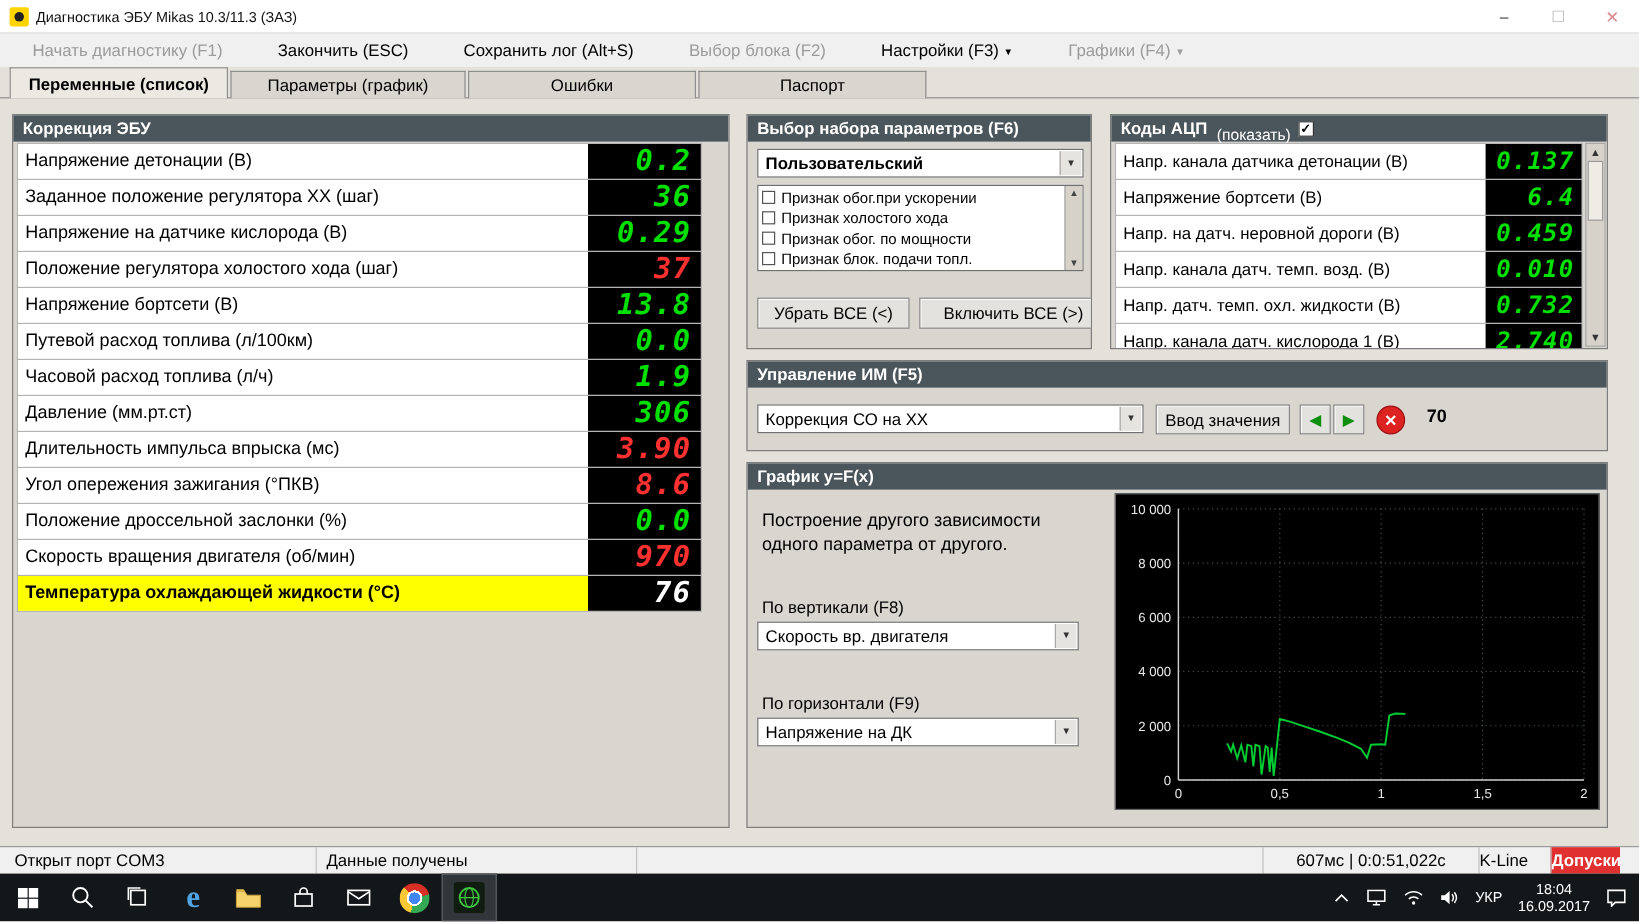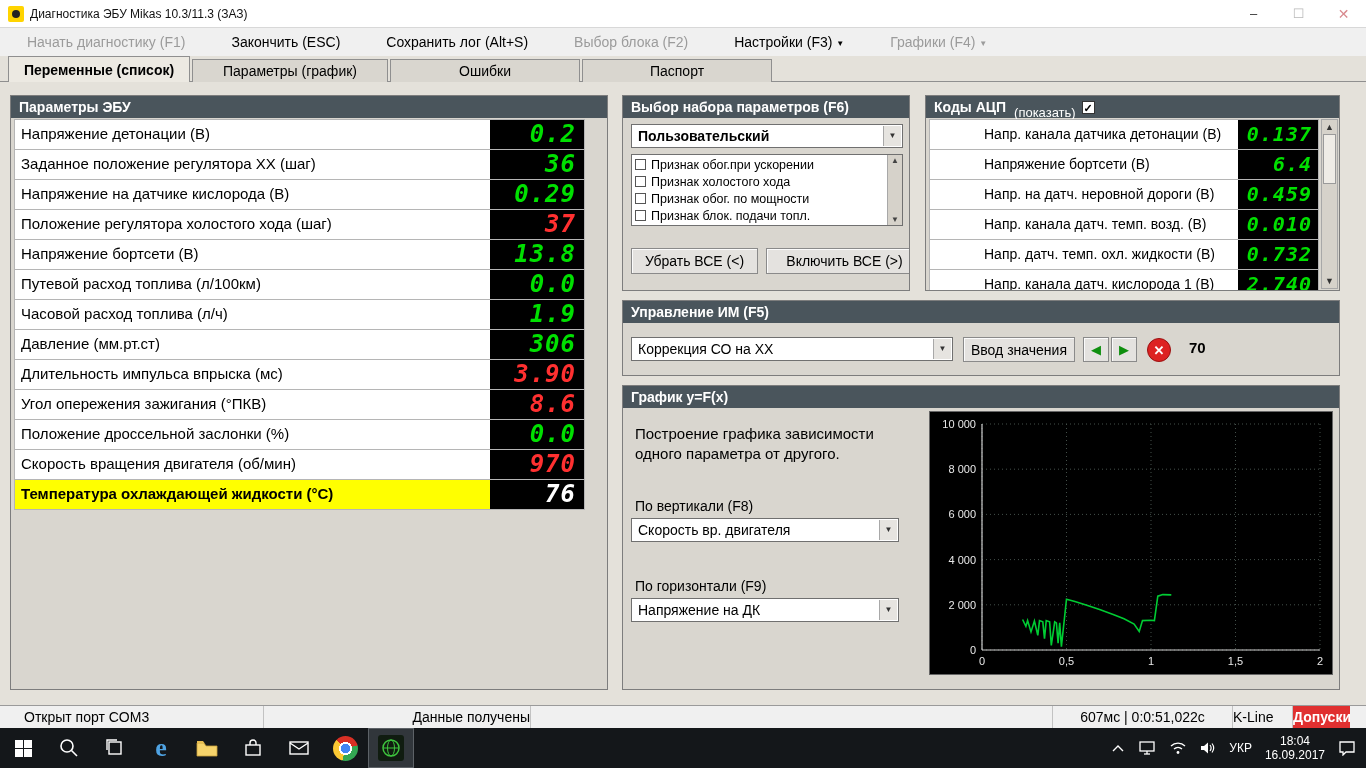--- a/index.html
+++ b/index.html
@@ -58,21 +58,21 @@
   .btn { position:absolute; background:#e4e2df; border:1px solid #8a8a8a; box-shadow:inset 1px 1px 0 #fbfbfb; font-size:14px; display:flex; align-items:center; justify-content:center; color:#000; }
   #btn-remove { left:8px; top:152px; width:127px; height:26px; }
   #btn-add { left:143px; top:152px; width:157px; height:26px; }
 
   
   #adc-panel { left:925px; top:95px; width:415px; height:196px; }
   .adc-show { font-weight:normal; font-size:13px; margin-left:8px;margin-top:12px; }
   .adc-cb { width:13px; height:13px; background:#fff; border:1px solid #333; margin-left:6px; font-size:11px; line-height:12px; text-align:center; color:#000; font-weight:bold; }
   #adc-rows { position:absolute; top:23px; left:3px; right:20px; border-top:1px solid #b5b5b5; }
   .adc-row { display:flex; height:30px; border:1px solid #b5b5b5; border-top:none; background:#fff; }
-  .adc-label { flex:1; font-size:14px; line-height:28px; padding-left:6px; white-space:nowrap; overflow:hidden;margin-left:48px; }
+  .adc-label { flex:1; font-size:14px; line-height:28px; padding-left:6px; white-space:nowrap; overflow:hidden; }
   .adc-value { width:80px; background:#000; text-align:right; padding-right:6px; font-size:20px; line-height:28px; }
   .vscroll { position:absolute; right:1px; top:23px; bottom:1px; width:17px; background:#d6d2ca; border:1px solid #a8a8a8; font-size:9px; color:#333; }
   .vscroll .up { position:absolute; top:2px; left:0; right:0; text-align:center; }
   .vscroll .down { position:absolute; bottom:2px; left:0; right:0; text-align:center; }
   .vscroll .thumb { position:absolute; top:14px; left:1px; right:1px; height:50px; background:#efece6; border:1px solid #9a9a9a; }
 
   
   #im-panel { left:622px; top:300px; width:718px; height:76px; }
   #im-combo { left:8px; top:36px; width:322px; }
   #im-enter { left:340px; top:36px; width:112px; height:25px; }
@@ -87,22 +87,22 @@
   .graph-desc { position:absolute; left:12px; top:38px; width:280px; font-size:15px; color:#000; line-height:20px; }
   .graph-label { position:absolute; left:12px; font-size:14px; color:#000; }
   #v-label { top:112px; } #h-label { top:192px; }
   #v-combo { left:8px; top:132px; width:268px; }
   #h-combo { left:8px; top:212px; width:268px; }
   #chart-box { position:absolute; left:306px; top:25px; width:404px; height:264px; background:#000; border:1px solid #666; }
 
   
   #status-bar { position:absolute; top:705px; left:0; width:1366px; height:23px; background:#f0f0f0; border-top:1px solid #9a9a9a; font-size:14px; color:#000; }
   .seg { position:absolute; top:0; bottom:0; line-height:22px; padding-left:8px; border-left:1px solid #c2c2c2; overflow:hidden; white-space:nowrap; }
-  #seg-port { left:16px; width:263px; border-left:none; }
-  #seg-data { left:263px; width:267px;text-align:right; }
+  #seg-port { left:4px; width:263px; border-left:none; }
+  #seg-data { left:263px; width:267px; }
   #seg-blank { left:530px; width:522px; }
   #seg-timing { left:1052px; width:180px; text-align:center; padding-left:0; }
   #seg-kline { left:1232px; width:60px; padding-left:0; }
   #seg-alert { left:1292px; width:58px; background:var(--alert-red); color:#fff; font-weight:bold; text-align:center; padding-left:0; }
 
   
   #taskbar { position:absolute; top:728px; left:0; width:1366px; height:40px; background:#14171a; display:flex; align-items:stretch; }
   .tb-btn { width:46px; display:flex; align-items:center; justify-content:center; }
   .tb-btn.active { background:#31363b; border:1px solid #5d6267; }
   .edge-e { color:#4fa3e3; font-size:26px; font-weight:bold; line-height:26px; font-family:"Liberation Serif", serif; }
@@ -138,21 +138,21 @@
     </div>
 
   <div id="tabs">
       <div class="tab active" style="left: 8px; width: 182px;">Переменные (список)</div>
       <div class="tab" style="left: 192px; width: 196px;">Параметры (график)</div>
       <div class="tab" style="left: 390px; width: 190px;">Ошибки</div>
       <div class="tab" style="left: 582px; width: 190px;">Паспорт</div>
     </div>
 
   <div class="panel" id="ecu-panel">
-    <div class="panel-header">Параметры ЭБУ</div>
+    <div class="panel-header">Коррекция ЭБУ</div>
     <div id="ecu-rows">
         <div class="ecu-row">
           <div class="ecu-label">Напряжение детонации (В)</div>
           <div class="ecu-value led green">0.2</div>
         </div>
         <div class="ecu-row">
           <div class="ecu-label">Заданное положение регулятора ХХ (шаг)</div>
           <div class="ecu-value led green">36</div>
         </div>
         <div class="ecu-row">
@@ -284,21 +284,21 @@
     <div class="btn" id="im-enter">Ввод значения</div>
     <div class="btn spin" id="im-left">◀</div>
     <div class="btn spin" id="im-right">▶</div>
     <div id="im-stop">✕</div>
     <div id="im-value">70</div>
   </div>
 
   <div class="panel" id="graph-panel">
     <div class="panel-header">График y=F(x)</div>
     <div class="graph-desc">
-      <div>Построение графика зависимости</div>
+      <div>Построение другого зависимости</div>
       <div>одного параметра от другого.</div>
     </div>
     <div class="graph-label" id="v-label">По вертикали (F8)</div>
     <div class="combo" id="v-combo">
       <span>Скорость вр. двигателя</span>
       <span class="combo-btn">▼</span>
     </div>
     <div class="graph-label" id="h-label">По горизонтали (F9)</div>
     <div class="combo" id="h-combo">
       <span>Напряжение на ДК</span>

